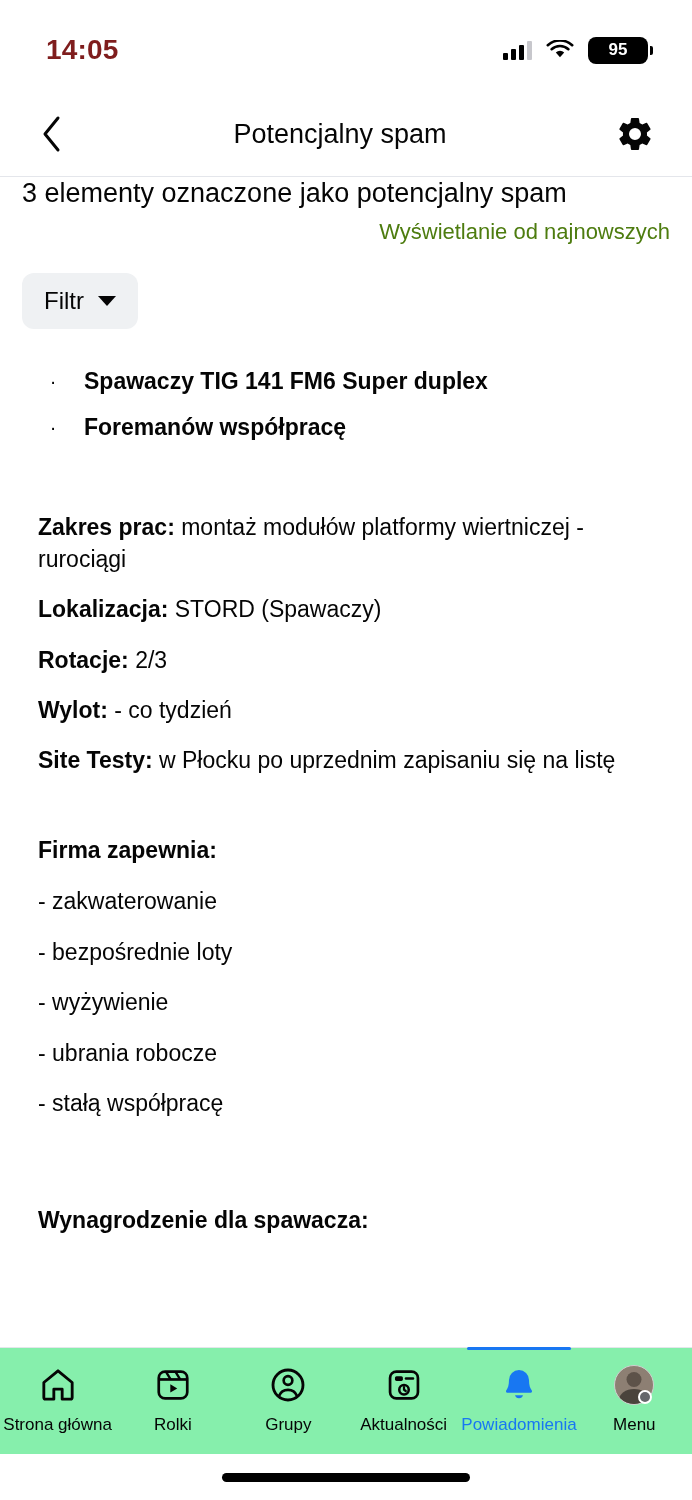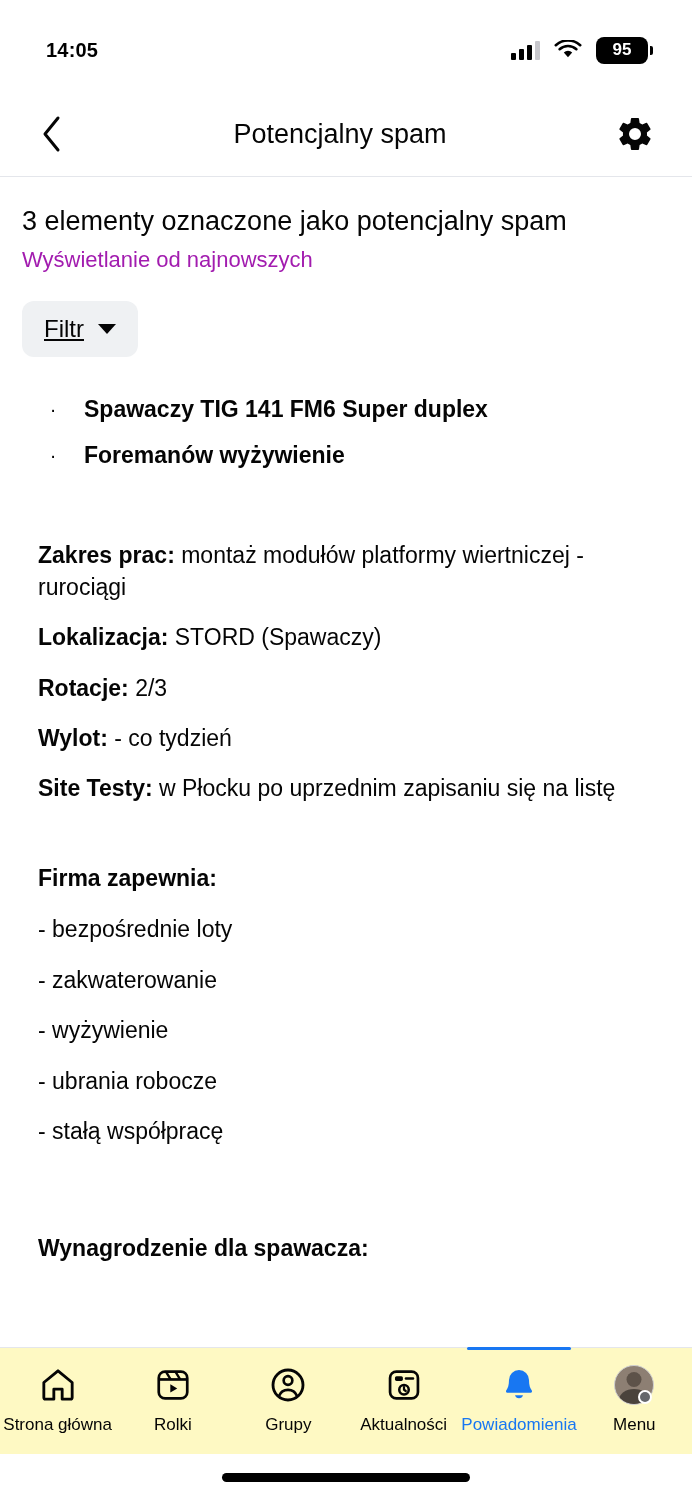--- a/index.html
+++ b/index.html
@@ -23,24 +23,24 @@
   
   .statusbar {
     height: 92px;
     flex: 0 0 92px;
     display: flex;
     align-items: center;
     justify-content: space-between;
     padding: 0 44px 0 46px;
   }
   .status-time {
-    font-size: 20px;
+    font-size: 28px;
     font-weight: 600;
     letter-spacing: 0.2px;
-    color: #000000;
+    color: #7f1d1d;
     padding-top: 8px;
   }
   .status-right {
     display: flex;
     align-items: center;
     gap: 14px;
     padding-top: 8px;
   }
   .signal-bars {
     display: flex;
@@ -52,21 +52,21 @@
     display: block;
     width: 5px;
     border-radius: 1px;
     background: #000;
   }
   .signal-bars i:nth-child(1) { height: 7px; }
   .signal-bars i:nth-child(2) { height: 11px; }
   .signal-bars i:nth-child(3) { height: 15px; }
   .signal-bars i:nth-child(4) { height: 19px; background: #c7c7cc; }
   .battery {
-    width: 52px;
+    width: 60px;
     height: 27px;
     background: #000;
     border-radius: 8px;
     color: #fff;
     font-size: 17px;
     font-weight: 700;
     display: flex;
     align-items: center;
     justify-content: center;
     position: relative;
@@ -128,43 +128,42 @@
   
   .content {
     flex: 1 1 auto;
     overflow: hidden;
     padding: 0 22px;
     position: relative;
   }
   .headline {
     font-size: 27px;
     color: #050505;
-    margin-top: 28px;
     line-height: 1.25;
   }
   .subline {
     font-size: 22px;
-    color: #a21caf;
+    color: #4d7c0f;
     margin-top: 8px;
+    text-align: right;
   }
   .filter-btn {
     margin-top: 28px;
     display: inline-flex;
     align-items: center;
     gap: 14px;
     background: #eff1f3;
     border-radius: 12px;
     height: 56px;
     padding: 0 22px;
     cursor: pointer;
   }
   .filter-btn span.label {
     font-size: 24px;
     color: #050505;
-    text-decoration: underline;
   }
   .caret {
     width: 0; height: 0;
     border-left: 9px solid transparent;
     border-right: 9px solid transparent;
     border-top: 10px solid #050505;
   }
 
   
   .post {
@@ -207,21 +206,21 @@
     font-size: 23px;
     font-weight: 700;
   }
 
   
   .tabbar {
     flex: 0 0 106px;
     border-top: 1px solid #e4e6eb;
     display: flex;
     align-items: flex-start;
-    background: #fef9c3;
+    background: #86efac;
   }
   .tab {
     flex: 1 1 0;
     height: 106px;
     display: flex;
     flex-direction: column;
     align-items: center;
     justify-content: flex-start;
     padding-top: 16px;
     cursor: pointer;
@@ -356,21 +355,21 @@
     <div class="post">
 
       <div style="height:14px"></div>
 
       <div class="bullet-row">
         <div class="bullet-dot">·</div>
         <div class="bullet-text">Spawaczy TIG 141 FM6 Super duplex</div>
       </div>
       <div class="bullet-row">
         <div class="bullet-dot">·</div>
-        <div class="bullet-text">Foremanów wyżywienie</div>
+        <div class="bullet-text">Foremanów współpracę</div>
       </div>
 
       <div class="gap-lg"></div>
 
       <p class="para">
         <b>Zakres prac:</b><span> montaż modułów platformy wiertniczej - rurociągi</span>
       </p>
       <p class="para">
         <b>Lokalizacja:</b><span> STORD (Spawaczy)</span>
       </p>
@@ -380,22 +379,22 @@
       <p class="para">
         <b>Wylot:</b><span> - co tydzień</span>
       </p>
       <p class="para">
         <b>Site Testy:</b><span> w Płocku po uprzednim zapisaniu się na listę</span>
       </p>
 
       <div class="gap-lg"></div>
 
       <p class="sect-title">Firma zapewnia:</p>
+      <p class="list-line">- zakwaterowanie</p>
       <p class="list-line">- bezpośrednie loty</p>
-      <p class="list-line">- zakwaterowanie</p>
       <p class="list-line">- wyżywienie</p>
       <p class="list-line">- ubrania robocze</p>
       <p class="list-line">- stałą współpracę</p>
 
       <div class="gap-xl"></div>
 
       <p class="sect-title">Wynagrodzenie dla spawacza:</p>
 
     </div>
   </div>

